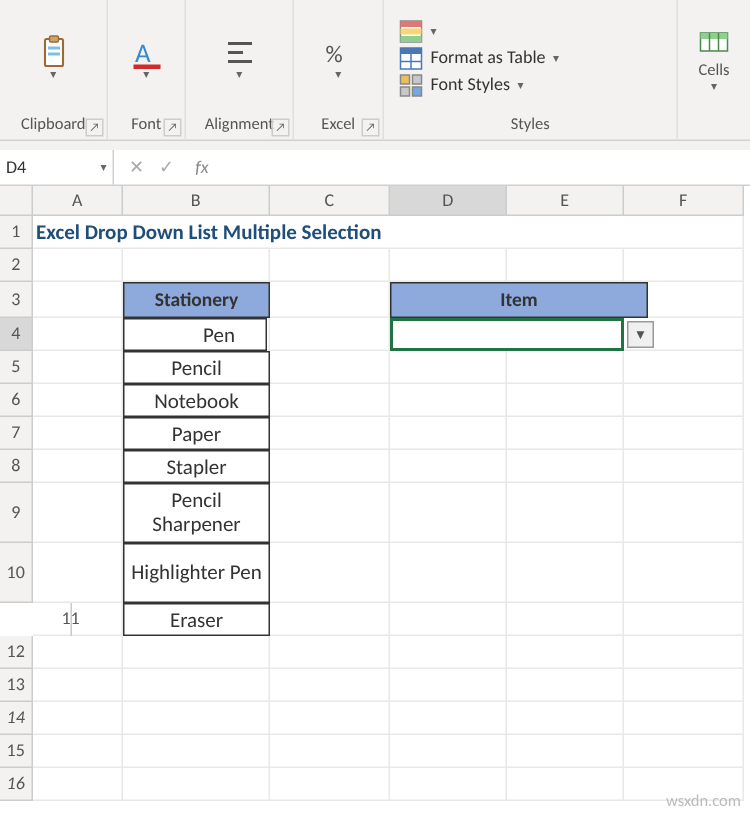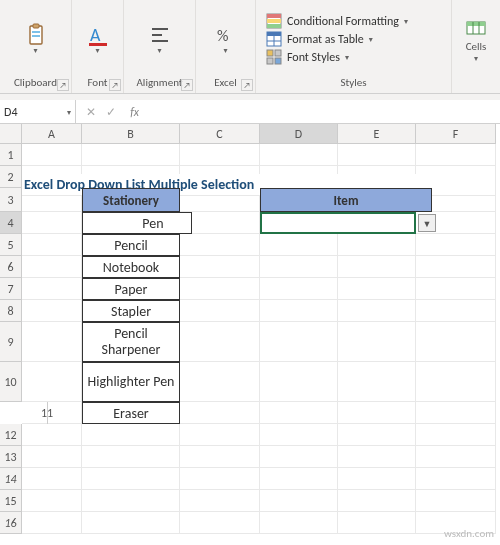--- a/index.html
+++ b/index.html
@@ -126,21 +126,20 @@
   <div class="rgroup" style="flex:1">
     <div class="icon-row" style="justify-content:flex-start;width:100%">
       <div class="styles-list">
         <div class="style-row">
           <svg viewBox="0 0 16 16">
               <rect x="1" y="1" width="14" height="14" fill="#fff" stroke="#888"></rect>
               <rect x="1" y="1" width="14" height="4" fill="#e07878"></rect>
               <rect x="1" y="6" width="14" height="4" fill="#f7d774"></rect>
               <rect x="1" y="11" width="14" height="4" fill="#8fcf8f"></rect>
             </svg>
-          <span>Conditional Formatting</span>
           <span class="chev">▾</span>
         </div>
         <div class="style-row">
           <svg viewBox="0 0 16 16">
               <rect x="1" y="1" width="14" height="14" fill="#fff" stroke="#4a78b5"></rect>
               <rect x="1" y="1" width="14" height="4" fill="#4a78b5"></rect>
               <line x1="8" y1="1" x2="8" y2="15" stroke="#4a78b5"></line>
               <line x1="1" y1="10" x2="15" y2="10" stroke="#4a78b5"></line>
             </svg>
           <span>Format as Table</span>
@@ -312,30 +311,30 @@
       <div class="cell" style="left: 158px; top: 346px; width: 80px; height: 22px;"></div>
       <div class="cell" style="left: 238px; top: 346px; width: 78px; height: 22px;"></div>
       <div class="cell" style="left: 316px; top: 346px; width: 78px; height: 22px;"></div>
       <div class="cell" style="left: 394px; top: 346px; width: 80px; height: 22px;"></div>
       <div class="cell" style="left: 0px; top: 368px; width: 60px; height: 22px;"></div>
       <div class="cell" style="left: 60px; top: 368px; width: 98px; height: 22px;"></div>
       <div class="cell" style="left: 158px; top: 368px; width: 80px; height: 22px;"></div>
       <div class="cell" style="left: 238px; top: 368px; width: 78px; height: 22px;"></div>
       <div class="cell" style="left: 316px; top: 368px; width: 78px; height: 22px;"></div>
       <div class="cell" style="left: 394px; top: 368px; width: 80px; height: 22px;"></div>
-      <div class="cell title-cell" style="left: 0px; top: 0px; width: 474px; height: 22px; overflow: visible; z-index: 3; margin-top: 30px;">
+      <div class="cell title-cell" style="left: 0px; top: 0px; width: 474px; height: 22px; overflow: visible; z-index: 3;">
         <span>Excel Drop Down List Multiple Selection</span>
       </div>
       <div class="cell thead" style="left: 60px; top: 44px; width: 98px; height: 24px; z-index: 4;">
         <span>Stationery</span>
       </div>
       <div class="cell thead" style="left: 238px; top: 44px; width: 172px; height: 24px; z-index: 4;">
         <span>Item</span>
       </div>
-      <div class="cell tcell" style="left: 60px; top: 68px; width: 110px; height: 22px; z-index: 4; padding-left: 34px;">
+      <div class="cell tcell" style="left: 60px; top: 68px; width: 96px; height: 22px; z-index: 4; padding-left: 34px;">
         <span>Pen</span>
       </div>
       <div class="cell tcell" style="left: 60px; top: 90px; width: 98px; height: 22px; z-index: 4;">
         <span>Pencil</span>
       </div>
       <div class="cell tcell" style="left: 60px; top: 112px; width: 98px; height: 22px; z-index: 4;">
         <span>Notebook</span>
       </div>
       <div class="cell tcell" style="left: 60px; top: 134px; width: 98px; height: 22px; z-index: 4;">
         <span>Paper</span>

